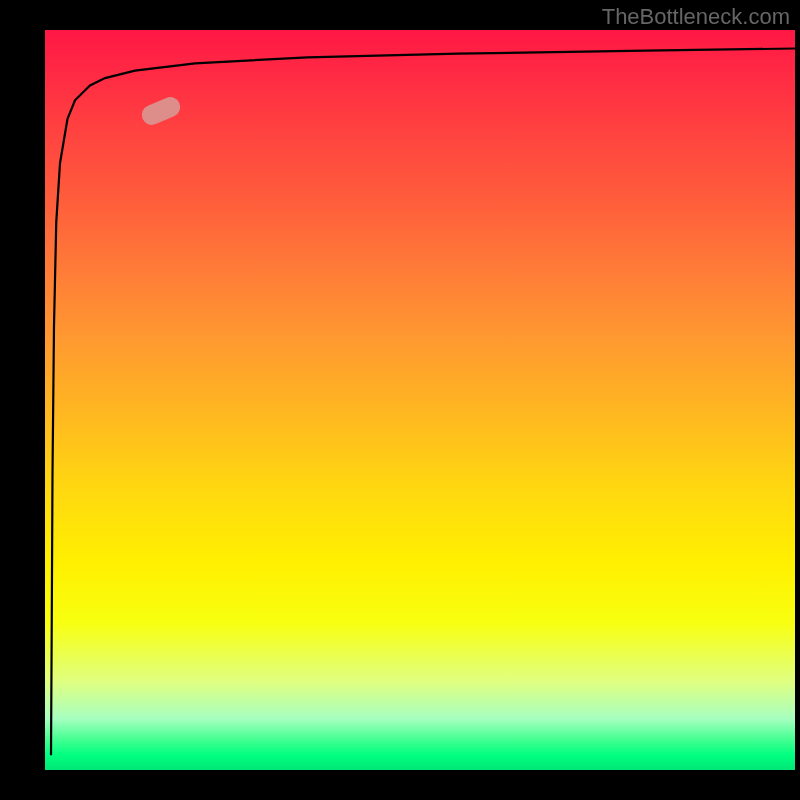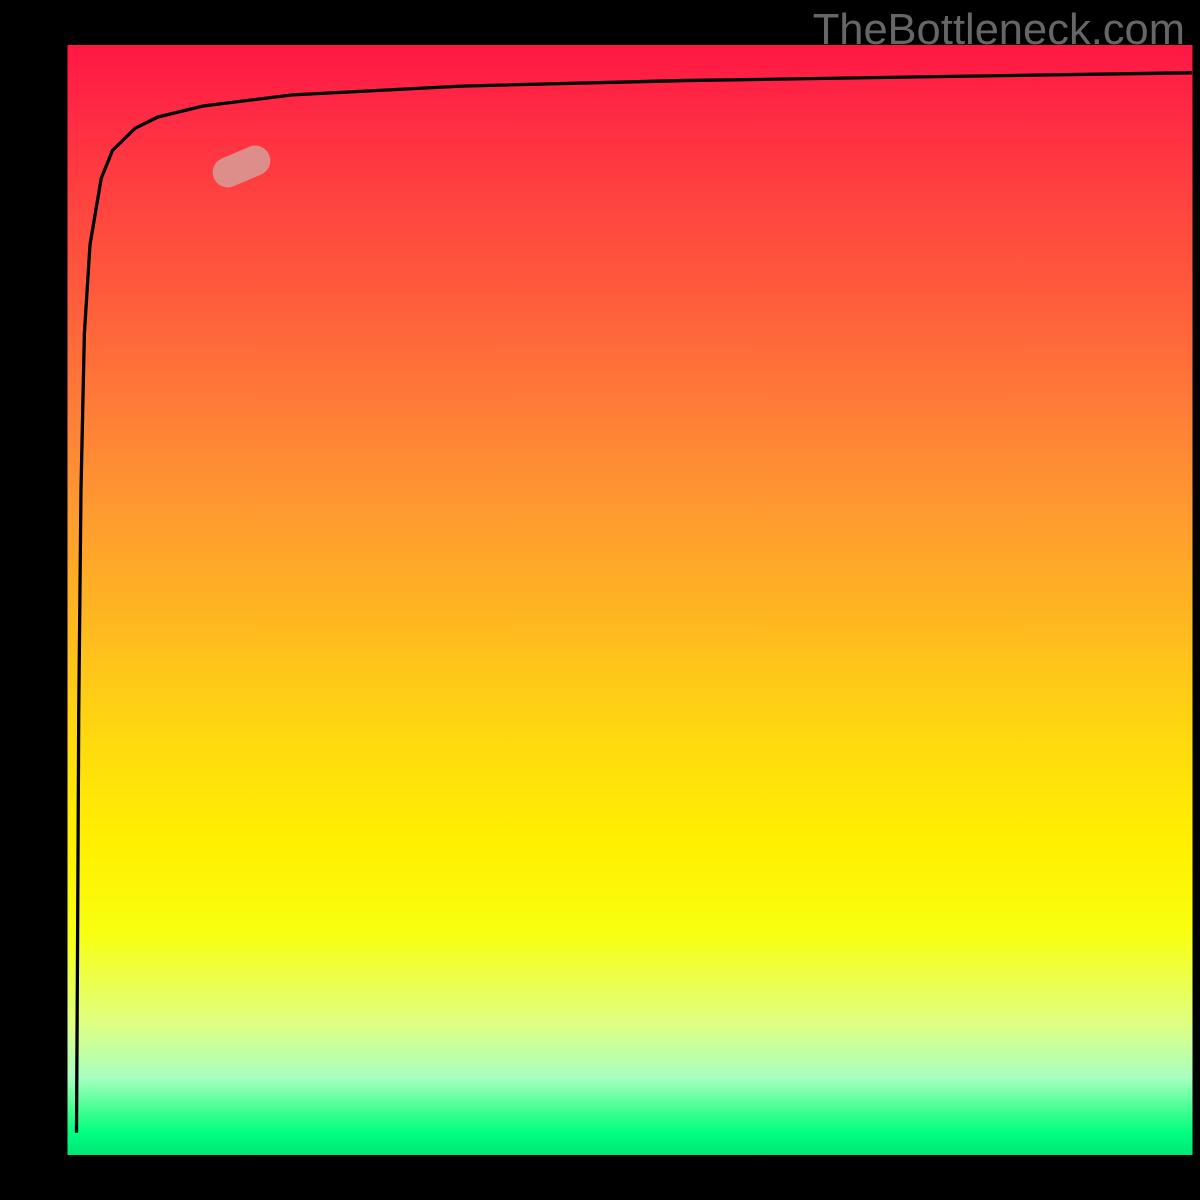--- a/index.html
+++ b/index.html
@@ -9,21 +9,21 @@
     background: #000;
     position: relative;
     font-family: Arial, Helvetica, sans-serif;
     overflow: hidden;
   }
   .watermark {
     position: absolute;
     top: 4px;
     right: 10px;
     color: #666;
-    font-size: 29px;
+    font-size: 22px;
     z-index: 10;
   }
   .plot-area {
     position: absolute;
     left: 45px;
     top: 30px;
     width: 750px;
     height: 740px;
   }
   .gradient {

